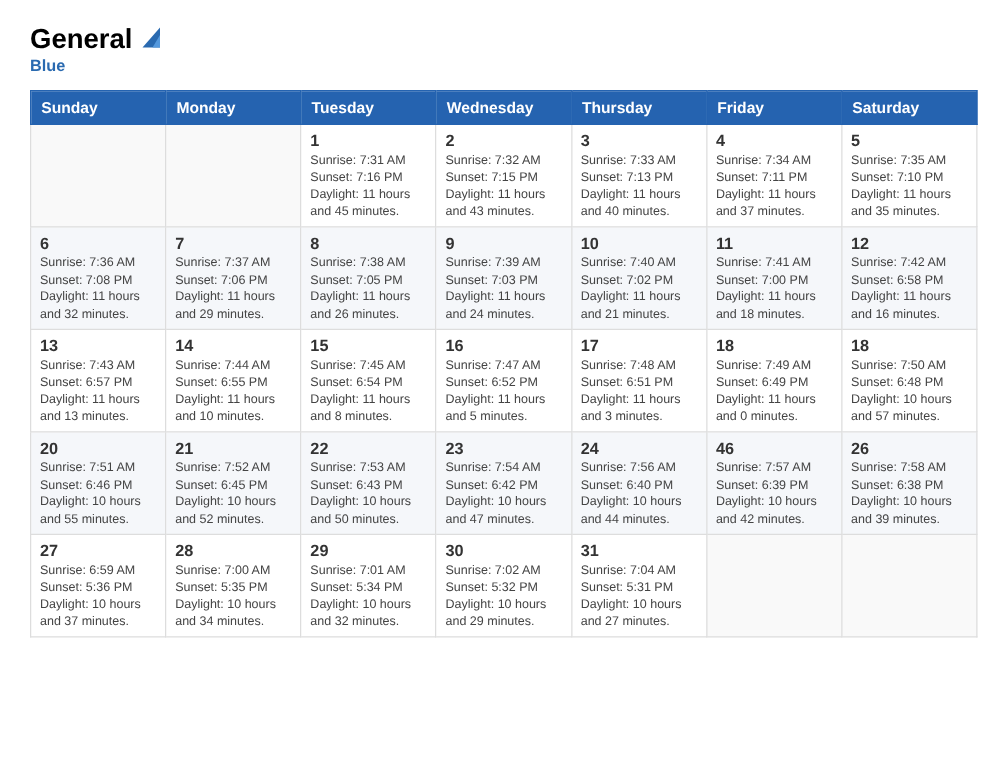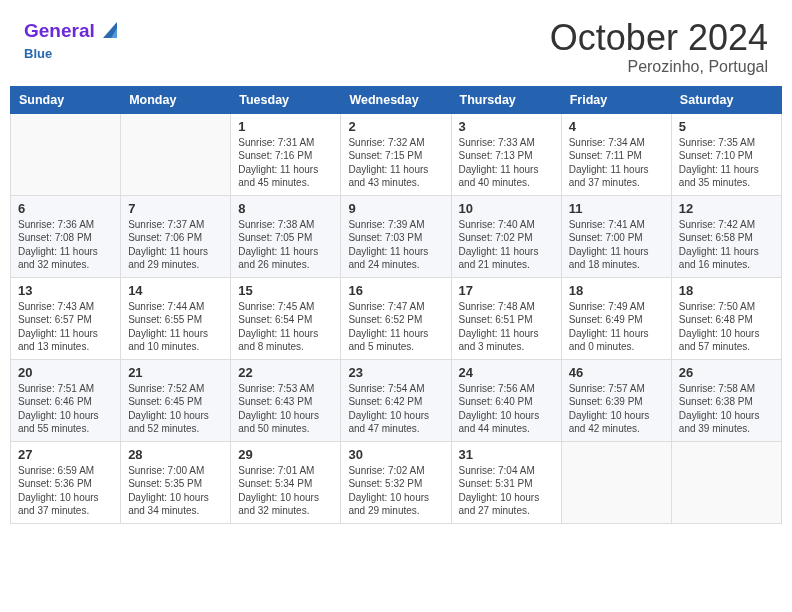--- a/index.html
+++ b/index.html
@@ -29,21 +29,21 @@
       font-weight: 300;
       color: #333;
       line-height: 1.1;
     }
     .month-title h2 {
       font-size: 16px;
       font-weight: 400;
       color: #555;
     }
     .calendar-wrapper {
-      padding: 0 10px 10px 10px;
+      padding: 0 10px 10px 24px;
     }
     table {
       width: 100%;
       border-collapse: collapse;
     }
     thead th {
       background-color: #2563b0;
       color: #fff;
       font-size: 12.5px;
       font-weight: bold;
@@ -84,32 +84,28 @@
     }
     thead tr th:first-child { border-radius: 0; }
   </style>
 </head>
 <body>
 
 <div class="header">
   <div class="logo">
     <div style="line-height:1.15;">
       <div style="display:flex;align-items:center;gap:2px;">
-        <span style="font-size:19px;font-weight:bold;color:#6d28d9;">General</span>
+        <span style="font-size:22px;font-weight:bold;color:#000000;">General</span>
         <svg width="26" height="26" viewBox="0 0 26 26">
           <polygon points="6,20 20,4 20,20" fill="#2a6ab0"></polygon>
           <polygon points="14,20 20,10 20,20" fill="#5599dd"></polygon>
         </svg>
       </div>
       <span style="font-size:13px;font-weight:bold;color:#2a6ab0;">Blue</span>
     </div>
-  </div>
-  <div class="month-title">
-    <h1>October 2024</h1>
-    <h2>Perozinho, Portugal</h2>
   </div>
 </div>
 
 <div class="calendar-wrapper">
   <table>
     <thead>
       <tr>
       <th>Sunday</th>
           <th>Monday</th>
           <th>Tuesday</th>

